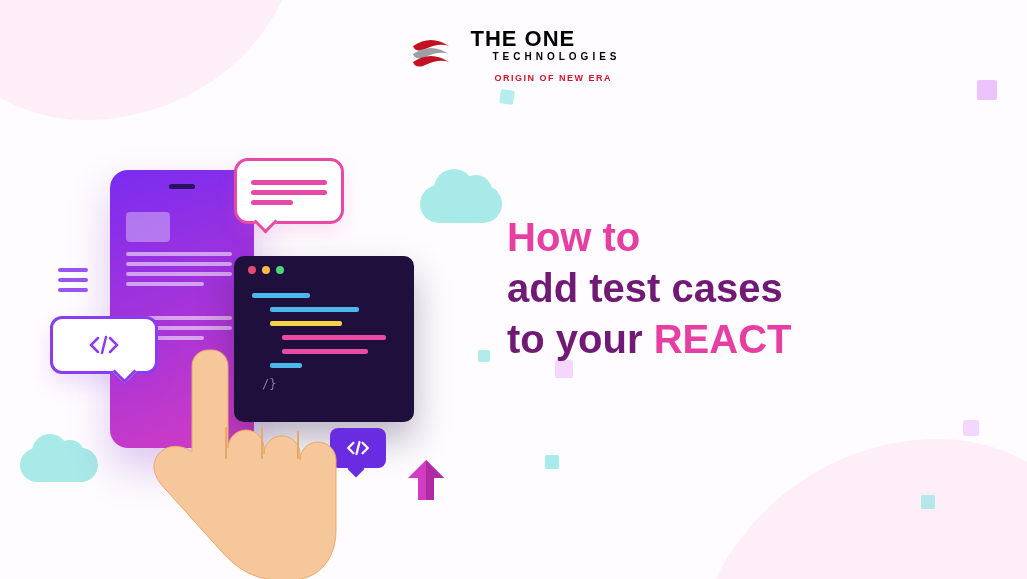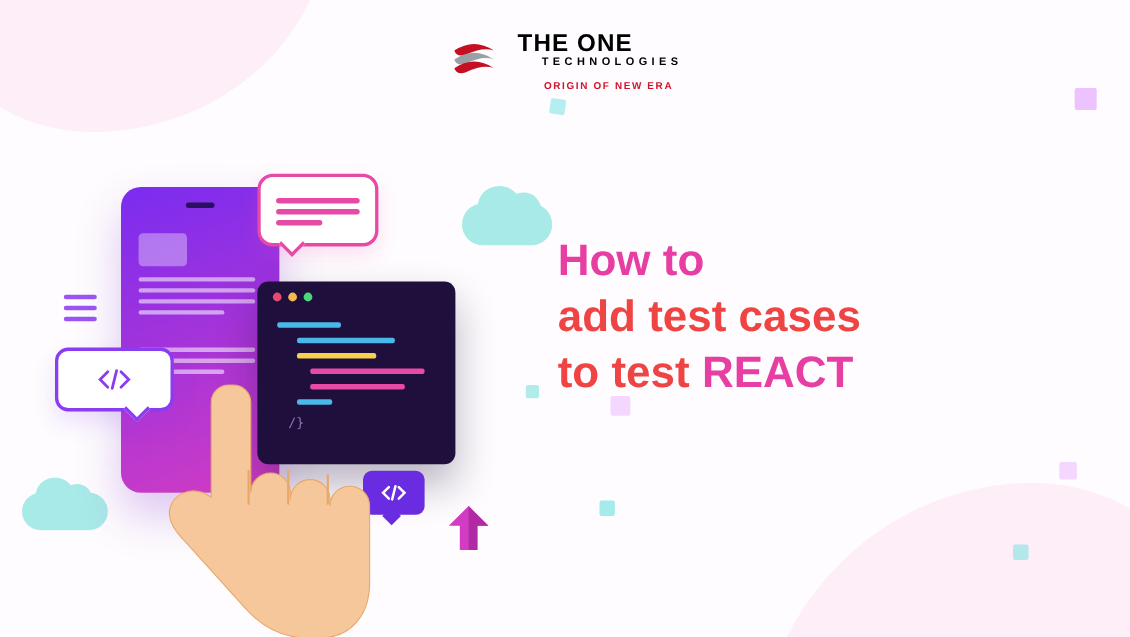--- a/index.html
+++ b/index.html
@@ -54,21 +54,21 @@
   .headline {
     position: absolute;
     top: 180px; right: 60px;
     width: 460px;
     text-align: left;
     font-weight: 800;
     font-size: 40px;
     line-height: 1.28;
     margin-top: 32px;
   }
-  .hl-purple { color: #ef4444; }
+  .hl-purple { color: #701a75; }
   .hl-pink   { color: #e63ea3; }
 
   
   .illus {
     position: absolute;
     left: 50px; top: 160px;
     width: 420px; height: 400px;
   }
   .illus > * { position: absolute; }
 
@@ -220,21 +220,21 @@
     <div class="logo-main">THE ONE</div>
     <div class="logo-sub">TECHNOLOGIES</div>
     <div class="logo-tag">ORIGIN OF NEW ERA</div>
   </div>
 </div>
 
 <div class="headline">
   <div><span class="hl-pink">How to</span></div>
   <div><span class="hl-purple">add test cases</span></div>
   <div>
-    <span class="hl-purple">to test </span><span class="hl-pink">REACT</span>
+    <span class="hl-purple">to your </span><span class="hl-pink">REACT</span>
   </div>
 </div>
 
 <div class="illus">
 
   <div class="cloud c1"></div>
   <div class="cloud c2"></div>
 
   <div class="hamburger">
     <span></span>

